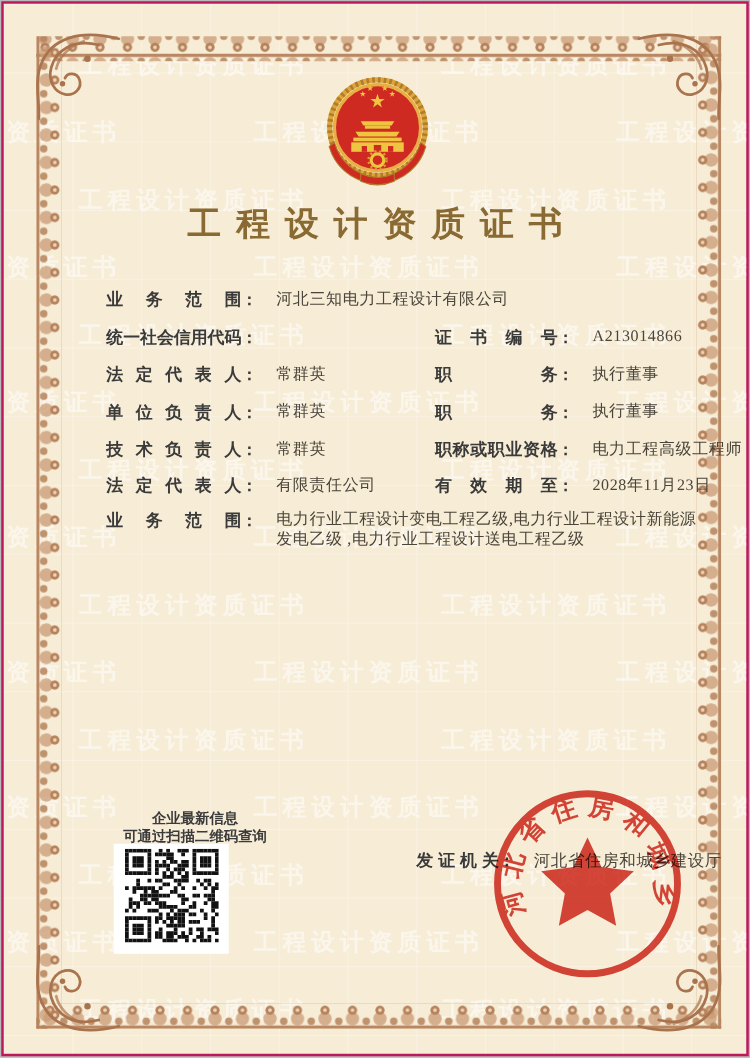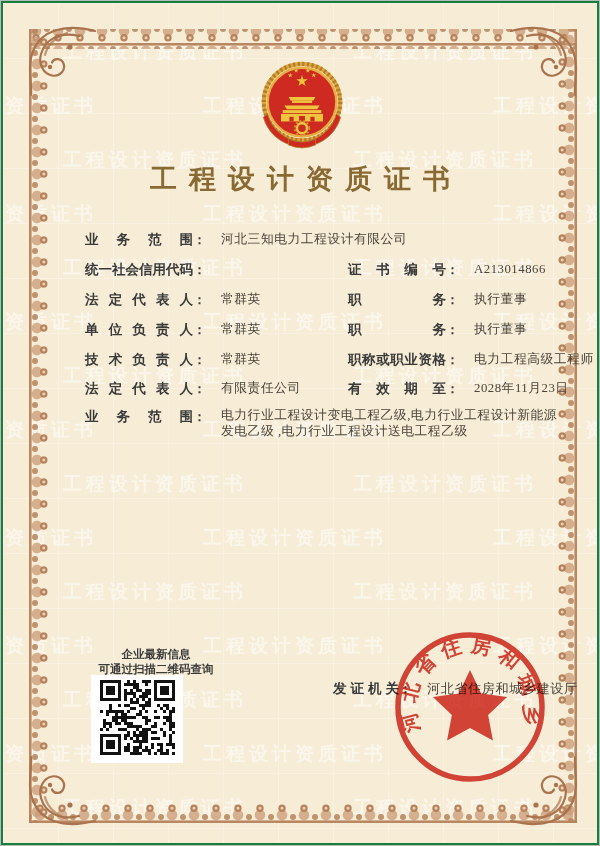--- a/index.html
+++ b/index.html
@@ -1,17 +1,17 @@
 <!DOCTYPE html>
 <html><head>
 <meta charset="utf-8">
 <style>
   html,body{margin:0;padding:0;background:#e8e8e8;}
   .page{position:relative;width:600px;height:846px;box-sizing:border-box;
-        border:1px solid #b9b9b9;background:#15803d;overflow:hidden;
+        border:1px solid #b9b9b9;background:#be185d;overflow:hidden;
         font-family:"Liberation Sans","DejaVu Sans",sans-serif;}
   .paper{position:absolute;inset:2px;background:#f7ecd6;overflow:hidden;
          background-image:
            linear-gradient(rgba(255,255,255,.28) 1px, rgba(255,255,255,0) 1px),
            linear-gradient(90deg, rgba(255,255,255,.28) 1px, rgba(255,255,255,0) 1px);
          background-size:55px 55px;}
   .abs{position:absolute;}
   
   .wm-layer{position:absolute;inset:0;overflow:hidden;pointer-events:none;}
   .wm{position:absolute;white-space:nowrap;font-weight:bold;font-size:19px;

